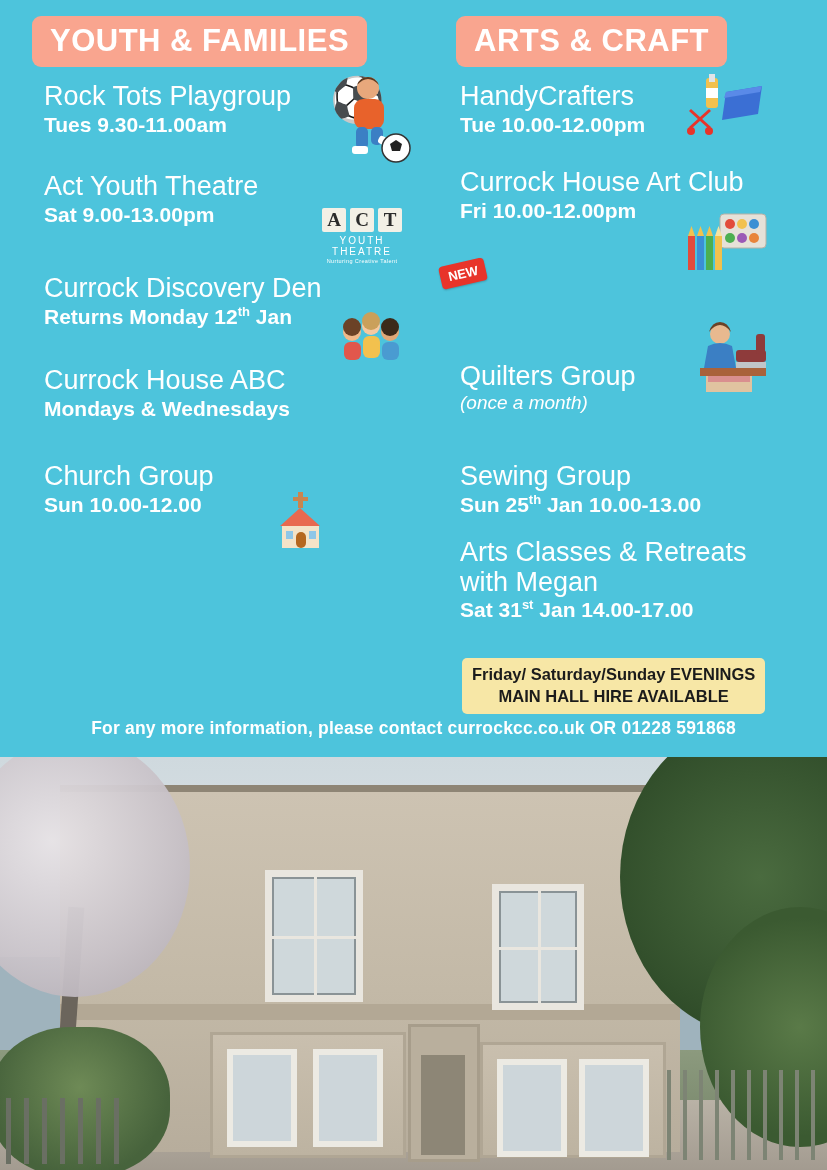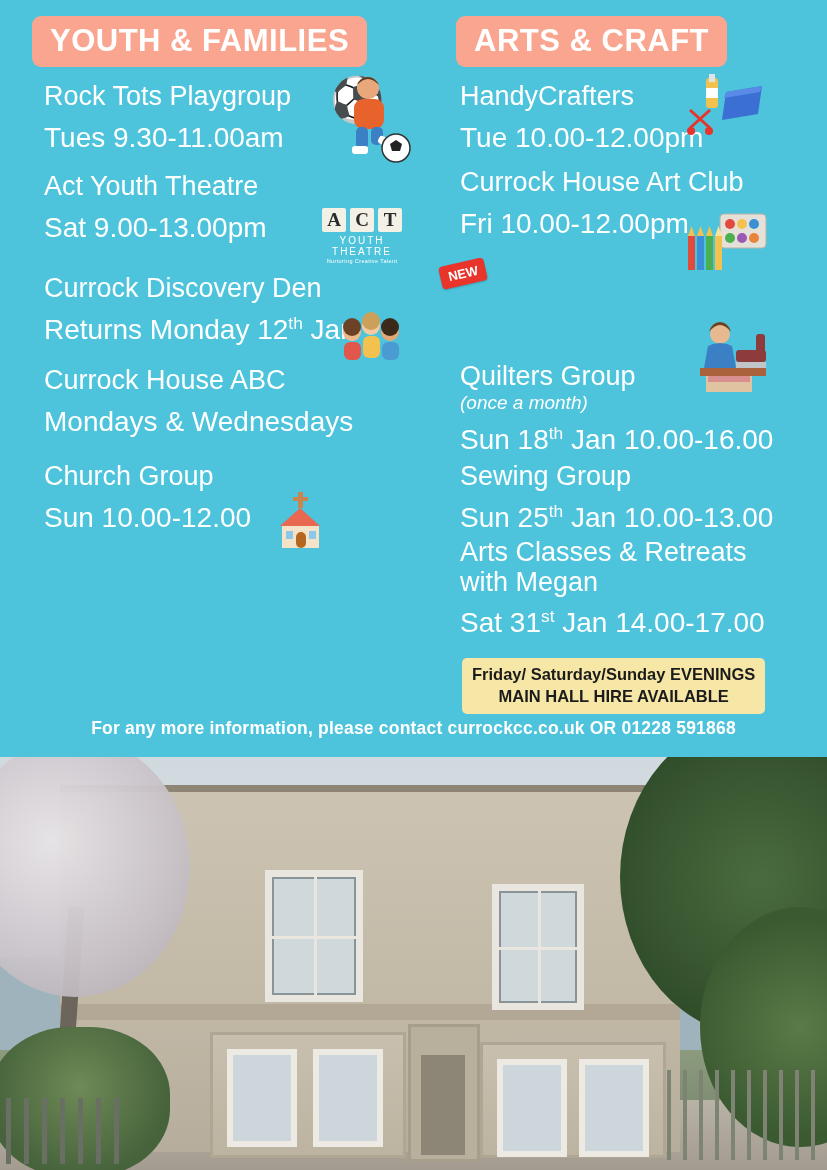--- a/index.html
+++ b/index.html
@@ -56,24 +56,24 @@
     color: #ffffff;
   }
   .title {
     font-size: 27px;
     font-weight: 400;
     line-height: 1.1;
     white-space: nowrap;
   }
   .title.wrap { white-space: normal; width: 340px; }
   .sub {
-    font-size: 28px;
-    font-weight: normal;
+    font-size: 21px;
+    font-weight: bold;
     line-height: 1.15;
-    margin-top: 10px;
+    margin-top: 1px;
     white-space: nowrap;
   }
   .sub.small { font-size: 19px; }
   .note {
     font-size: 19px;
     font-weight: bold;
     margin-top: 2px;
     white-space: nowrap;
   }
   .yellow { color: #e8f04a; }
@@ -379,21 +379,20 @@
           <rect x="31" y="28" width="7" height="34" fill="#f2c14e"></rect>
             <polygon points="31,28 38,28 34.5,18" fill="#f7e3a1"></polygon>
         </g>
       </svg>
 
       <div class="new-badge" style="left:28px; top:262px;">NEW</div>
 
       <div class="entry" style="left:48px; top:362px;">
         <div class="title">Quilters Group</div>
         <div class="sub small" style="font-weight:400; margin-top:0;font-style:italic;">(once a month)</div>
-        <div class="sub"><span>Sun 18</span><sup>th</sup><span> Jan 10.00-16.00</span></div>
       </div>
       <svg class="icon" style="left:272px; top:320px;" width="86" height="76" viewBox="0 0 86 76">
         <circle cx="36" cy="14" r="10" fill="#e8b98f"></circle>
         <path d="M25 12 q11 -14 22 0 q-3 -10 -11 -10 q-8 0 -11 10z" fill="#6b4226"></path>
         <path d="M24 26 q12 -6 24 0 l4 22 h-32z" fill="#3b7fc4"></path>
         <rect x="52" y="30" width="30" height="12" rx="3" fill="#8e3b3b"></rect>
         <rect x="72" y="14" width="9" height="20" rx="3" fill="#8e3b3b"></rect>
         <rect x="52" y="42" width="30" height="6" fill="#c0c5c9"></rect>
         <rect x="16" y="48" width="66" height="8" fill="#a9623b"></rect>
         <rect x="22" y="56" width="46" height="16" fill="#e0c3a0"></rect>

